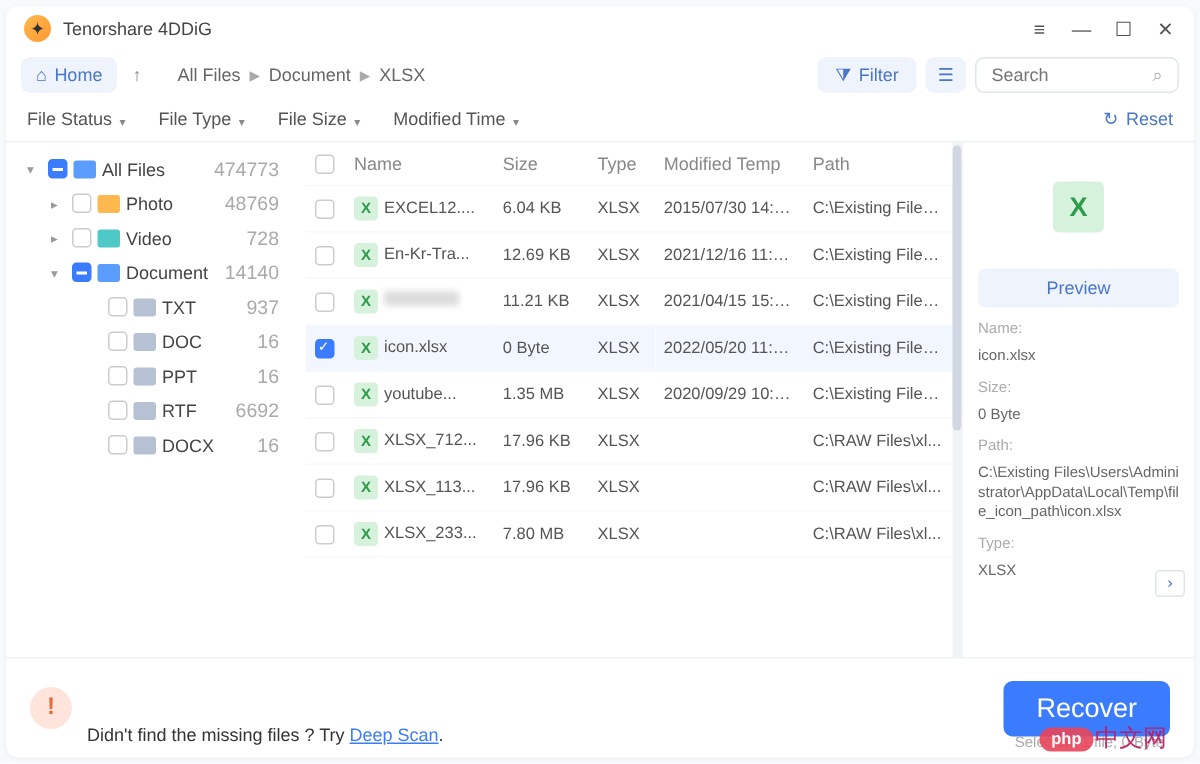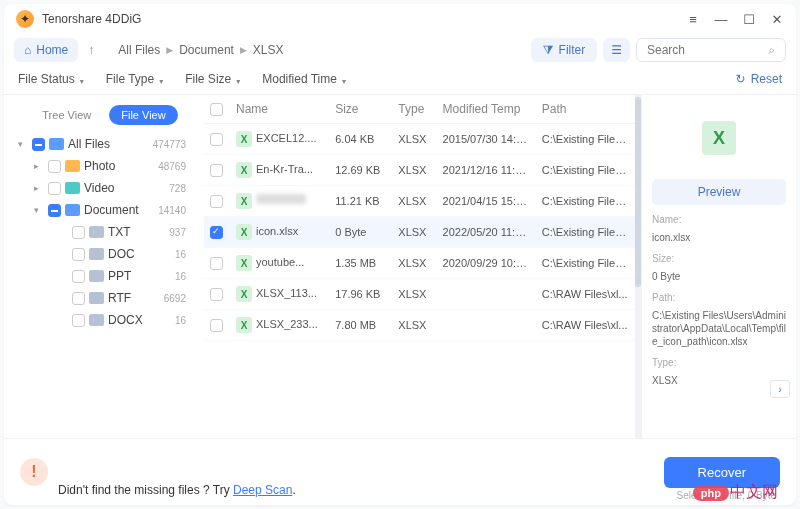--- a/index.html
+++ b/index.html
@@ -12,21 +12,21 @@
 .win-btn { width: 14px; height: 14px; display: flex; align-items: center; justify-content: center; cursor: pointer; color: #555; font-size: 13px; }
 .toolbar { display: flex; align-items: center; padding: 4px 10px; gap: 6px; }
 .home-btn { background: #eef3fc; border-radius: 6px; padding: 5px 10px; display: flex; gap: 5px; align-items: center; color: #4a76c8; cursor: pointer; font-size: 12px; }
 .tb-icon { color: #888; cursor: pointer; padding: 4px; }
 .breadcrumb { display: flex; align-items: center; gap: 6px; color: #666; font-size: 12px; }
 .bc-sep { color: #aaa; font-size: 9px; }
 .bc-icon { width: 14px; height: 14px; background: #4a90e2; border-radius: 2px; }
 .spacer { flex: 1; }
 .filter-btn { background: #eef3fc; color: #4a76c8; border-radius: 6px; padding: 5px 12px; display: flex; gap: 5px; align-items: center; cursor: pointer; }
 .view-toggle { background: #eef3fc; color: #4a76c8; border-radius: 6px; padding: 5px 8px; cursor: pointer; }
-.search-box { border: 1px solid #e0e4ec; border-radius: 6px; padding: 4px 10px; display: flex; align-items: center; gap: 6px; width: 150px; }
+.search-box { border: 1px solid #e0e4ec; border-radius: 6px; padding: 4px 10px; display: flex; align-items: center; gap: 6px; width: 136px; }
 .search-input { border: none; outline: none; width: 100%; font-size: 12px; color: #666; }
 .filters-row { display: flex; align-items: center; padding: 6px 14px 8px; gap: 22px; border-bottom: 1px solid #eef0f5; }
 .filter-dd { display: flex; align-items: flex-end; gap: 5px; color: #555; cursor: pointer; font-size: 12px; }
 .reset-btn { display: flex; gap: 5px; align-items: center; color: #4a76c8; cursor: pointer; }
 .main { display: flex; flex: 1; overflow: hidden; }
 .sidebar { width: 200px; display: flex; flex-direction: column; padding: 6px 0; }
 .view-tabs { display: flex; justify-content: center; gap: 6px; padding: 4px 10px 8px; }
 .tab { padding: 4px 12px; border-radius: 12px; font-size: 11px; cursor: pointer; color: #888; }
 .tab.active { background: #3b7cff; color: #fff; }
 .tree { flex: 1; overflow: auto; padding-right: 4px; }
@@ -36,21 +36,21 @@
 .arrow { width: 10px; color: #999; font-size: 9px; }
 .cb { width: 13px; height: 13px; border: 1px solid #ccc; border-radius: 3px; cursor: pointer; flex-shrink: 0; }
 .cb.some { background: #3b7cff; border-color: #3b7cff; position: relative; }
 .cb.some::after { content: ""; position: absolute; left: 2px; right: 2px; top: 5px; height: 2px; background: #fff; }
 .folder-icon { width: 15px; height: 12px; border-radius: 2px; flex-shrink: 0; }
 .fi-blue { background: #5b9cff; }
 .fi-yellow { background: #ffb84d; }
 .fi-teal { background: #4fc9c7; }
 .fi-gray { background: #b6c2d4; }
 .tree-label { flex: 1; font-size: 12px; color: #444; }
-.tree-count { color: #aaa; font-size: 10px; padding-right: 4px; }
+.tree-count { color: #aaa; font-size: 13px; padding-right: 4px; }
 .content { flex: 1; display: flex; overflow: hidden; }
 .table-wrap { flex: 1; overflow: auto; }
 table { width: 100%; border-collapse: collapse; }
 th { text-align: left; font-weight: 400; color: #888; font-size: 12px; padding: 7px 6px; border-bottom: 1px solid #f2f4f8; position: sticky; top: 0; background: #fff; }
 td { padding: 7px 6px; font-size: 11px; color: #555; border-bottom: 1px solid #f7f8fb; white-space: nowrap; overflow: hidden; text-overflow: ellipsis; max-width: 90px; }
 tr.selected td { background: #f2f7ff; }
 .row-cb { width: 13px; height: 13px; border: 1px solid #ccc; border-radius: 3px; cursor: pointer; display: inline-block; vertical-align: middle; }
 .row-cb.checked { background: #3b7cff; border-color: #3b7cff; position: relative; }
 .row-cb.checked::after { content: "✓"; color: #fff; font-size: 9px; position: absolute; left: 1px; top: -1px; }
 .xbadge { display: inline-flex; width: 16px; height: 16px; background: #d6f1dc; color: #2e9a4a; border-radius: 3px; align-items: center; justify-content: center; font-weight: bold; font-size: 10px; margin-right: 4px; vertical-align: middle; }
@@ -61,21 +61,21 @@
 .preview-btn { background: #eef3fc; color: #4a76c8; border-radius: 5px; padding: 6px; text-align: center; cursor: pointer; font-size: 12px; }
 .meta-label { color: #aaa; font-size: 10px; margin-top: 3px; }
 .meta-val { color: #666; font-size: 10px; word-break: break-all; line-height: 1.3; }
 .pager { position: absolute; bottom: 40px; right: 6px; width: 20px; height: 18px; border: 1px solid #e0e4ec; border-radius: 3px; display: flex; align-items: center; justify-content: center; cursor: pointer; color: #4a76c8; font-size: 11px; background: #fff; }
 .footer { display: flex; align-items: center; padding: 8px 16px; gap: 10px; border-top: 1px solid #f0f2f6; }
 .warn-icon { width: 28px; height: 28px; border-radius: 50%; background: #ffe4db; color: #e86c3e; display: flex; align-items: center; justify-content: center; font-weight: bold; font-size: 16px; }
 .footer-text { flex: 1; }
 .footer-title { font-size: 12px; color: #333; margin-top: 36px; }
 .deep-link { color: #3b7cff; text-decoration: underline; cursor: pointer; }
 .footer-sub { font-size: 10px; color: #aaa; }
-.recover-btn { background: #3b7cff; color: #fff; border-radius: 6px; padding: 8px 34px; cursor: pointer; font-size: 13px; }
+.recover-btn { background: #3b7cff; color: #fff; border-radius: 6px; padding: 8px 22px; cursor: pointer; font-size: 18px; }
 .sel-info { font-size: 10px; color: #aaa; position: absolute; right: 20px; bottom: 4px; }
 .scrollbar { width: 6px; background: #f0f2f6; display: flex; align-items: flex-start; }
 .scrollthumb { width: 100%; height: 190px; background: #d0d6e2; border-radius: 3px; margin-top: 2px; }
 .chev { font-size: 8px; color: #888; }
 .watermark { position: absolute; right: 22px; bottom: 6px; display: flex; align-items: center; gap: 1px; opacity: 0.9; }
 .wm-badge { background: #e8455a; color: #fff; border-radius: 11px; padding: 2px 8px; font-weight: bold; font-size: 11px; }
 .wm-text { color: #be185d; font-size: 16px; }
 </style>
 </head>
 <body>
@@ -137,24 +137,20 @@
       </div>
     <div class="spacer"></div>
     <div class="reset-btn">
         <span>↻</span>
         <span>Reset</span>
       </div>
   </div>
 
   <div class="main">
     <div class="sidebar">
-      <div class="view-tabs">
-        <div class="tab">Tree View</div>
-        <div class="tab active">File View</div>
-      </div>
       <div class="tree" id="tree">
           <div class="tree-row">
             <span class="arrow">▾</span>
             <span class="cb some"></span>
             <span class="folder-icon fi-blue"></span>
             <span class="tree-label">All Files</span>
             <span class="tree-count">474773</span>
           </div>
           <div class="tree-row sub1">
             <span class="arrow">▸</span>
@@ -261,20 +257,28 @@
                 <td>2022/05/20 11:36:09</td>
                 <td>C:\Existing Files...</td>
               </tr>
               <tr>
                 <td><span class="row-cb"></span></td>
                 <td><span class="xbadge">X</span>youtube...</td>
                 <td>1.35 MB</td>
                 <td>XLSX</td>
                 <td>2020/09/29 10:55:08</td>
                 <td>C:\Existing Files...</td>
+              </tr>
+              <tr>
+                <td><span class="row-cb"></span></td>
+                <td><span class="xbadge">X</span>XLSX_712...</td>
+                <td>17.96 KB</td>
+                <td>XLSX</td>
+                <td></td>
+                <td>C:\RAW Files\xl...</td>
               </tr>
               <tr>
                 <td><span class="row-cb"></span></td>
                 <td><span class="xbadge">X</span>XLSX_113...</td>
                 <td>17.96 KB</td>
                 <td>XLSX</td>
                 <td></td>
                 <td>C:\RAW Files\xl...</td>
               </tr>
               <tr>

